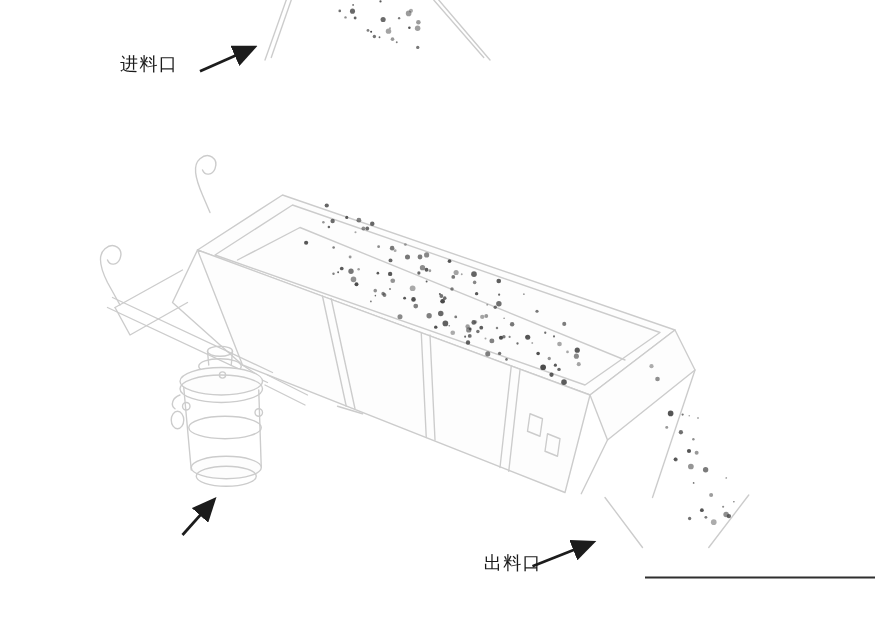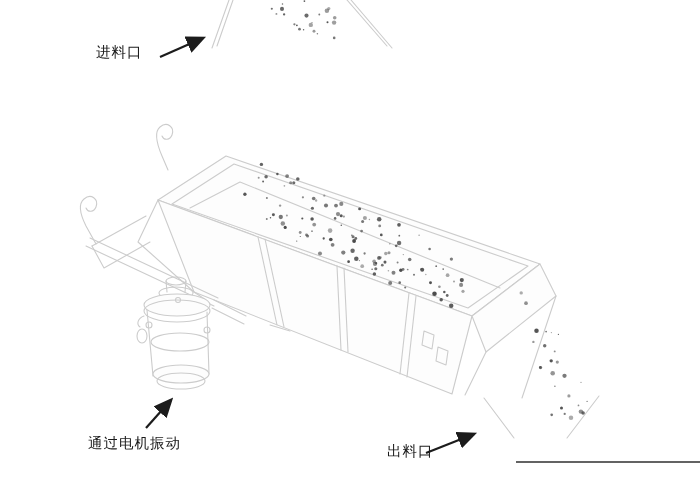--- a/index.html
+++ b/index.html
@@ -286,16 +286,15 @@
     <g id="arrows" stroke-width="2.2" stroke-linecap="butt" stroke="#1c1c1c">
       <line x1="160" y1="57" x2="203" y2="38" marker-end="url(#arrowhead)"></line>
       <line x1="146" y1="428" x2="171" y2="400" marker-end="url(#arrowhead)"></line>
       <line x1="426" y1="453" x2="474" y2="434" marker-end="url(#arrowhead)"></line>
     </g>
 
     <line id="baseline" x1="516" y1="462" x2="700" y2="462" stroke-width="1.5" stroke="#2f2f2f"></line>
   </svg>
 
   <div class="diagram-label lbl-feed">进料口</div>
-  <div class="diagram-label lbl-motor">通过电机振动</div>
   <div class="diagram-label lbl-out">出料口</div>
 
 </div>
 
 </body></html>

